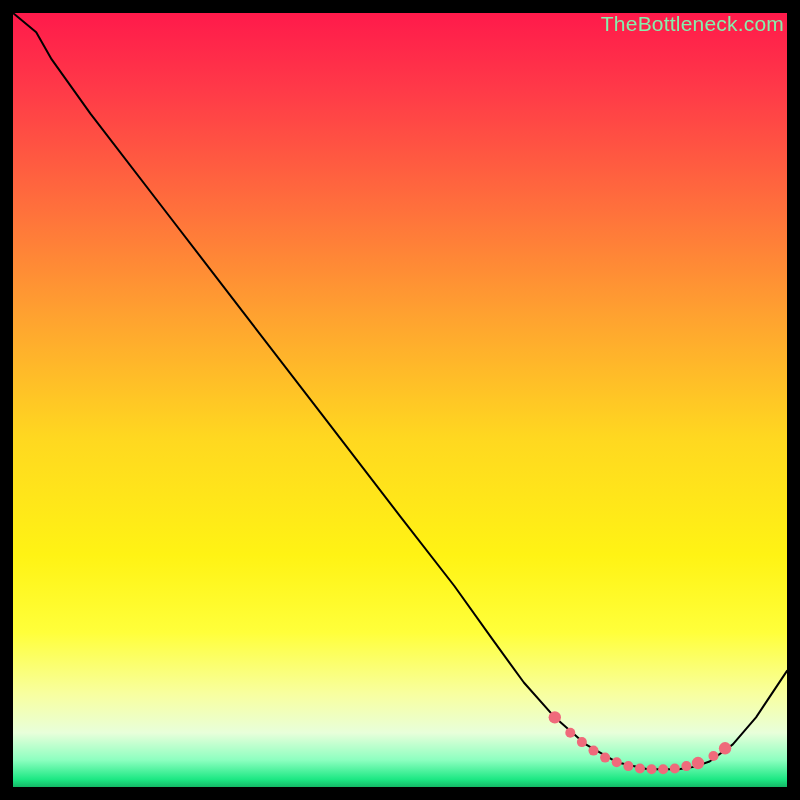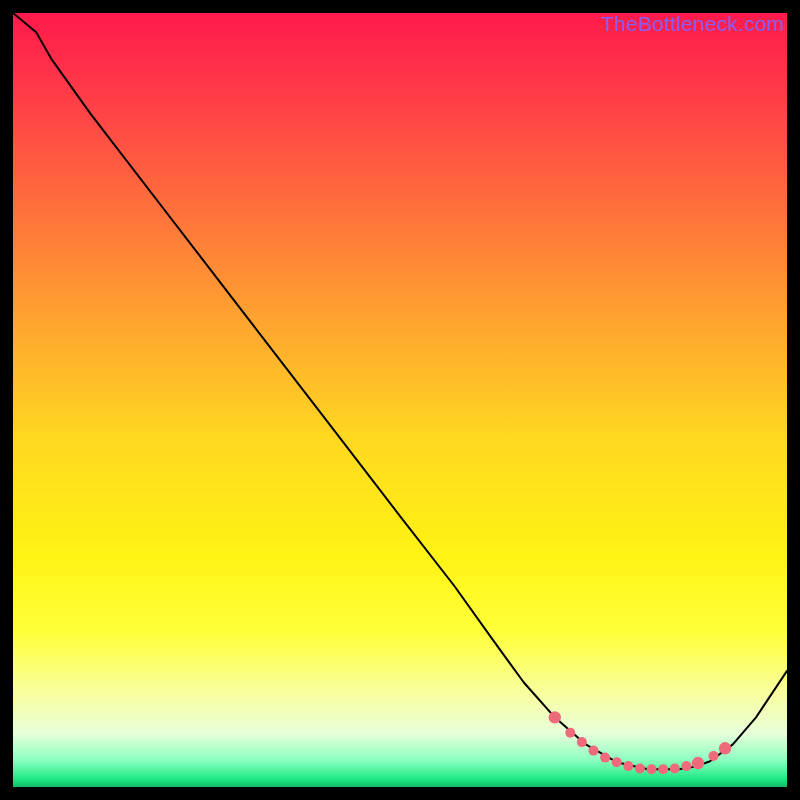--- a/index.html
+++ b/index.html
@@ -23,21 +23,21 @@
     position: absolute;
     left: 0;
     top: 0;
     width: 774px;
     height: 774px;
   }
   .watermark {
     position: absolute;
     top: -1px;
     right: 3px;
-    color: #8b5cf6;
+    color: #86efac;
     font-size: 21px;
     font-weight: 500;
     letter-spacing: 0.2px;
     user-select: none;
   }
 </style>
 </head>
 <body>
 
 <div class="frame">

